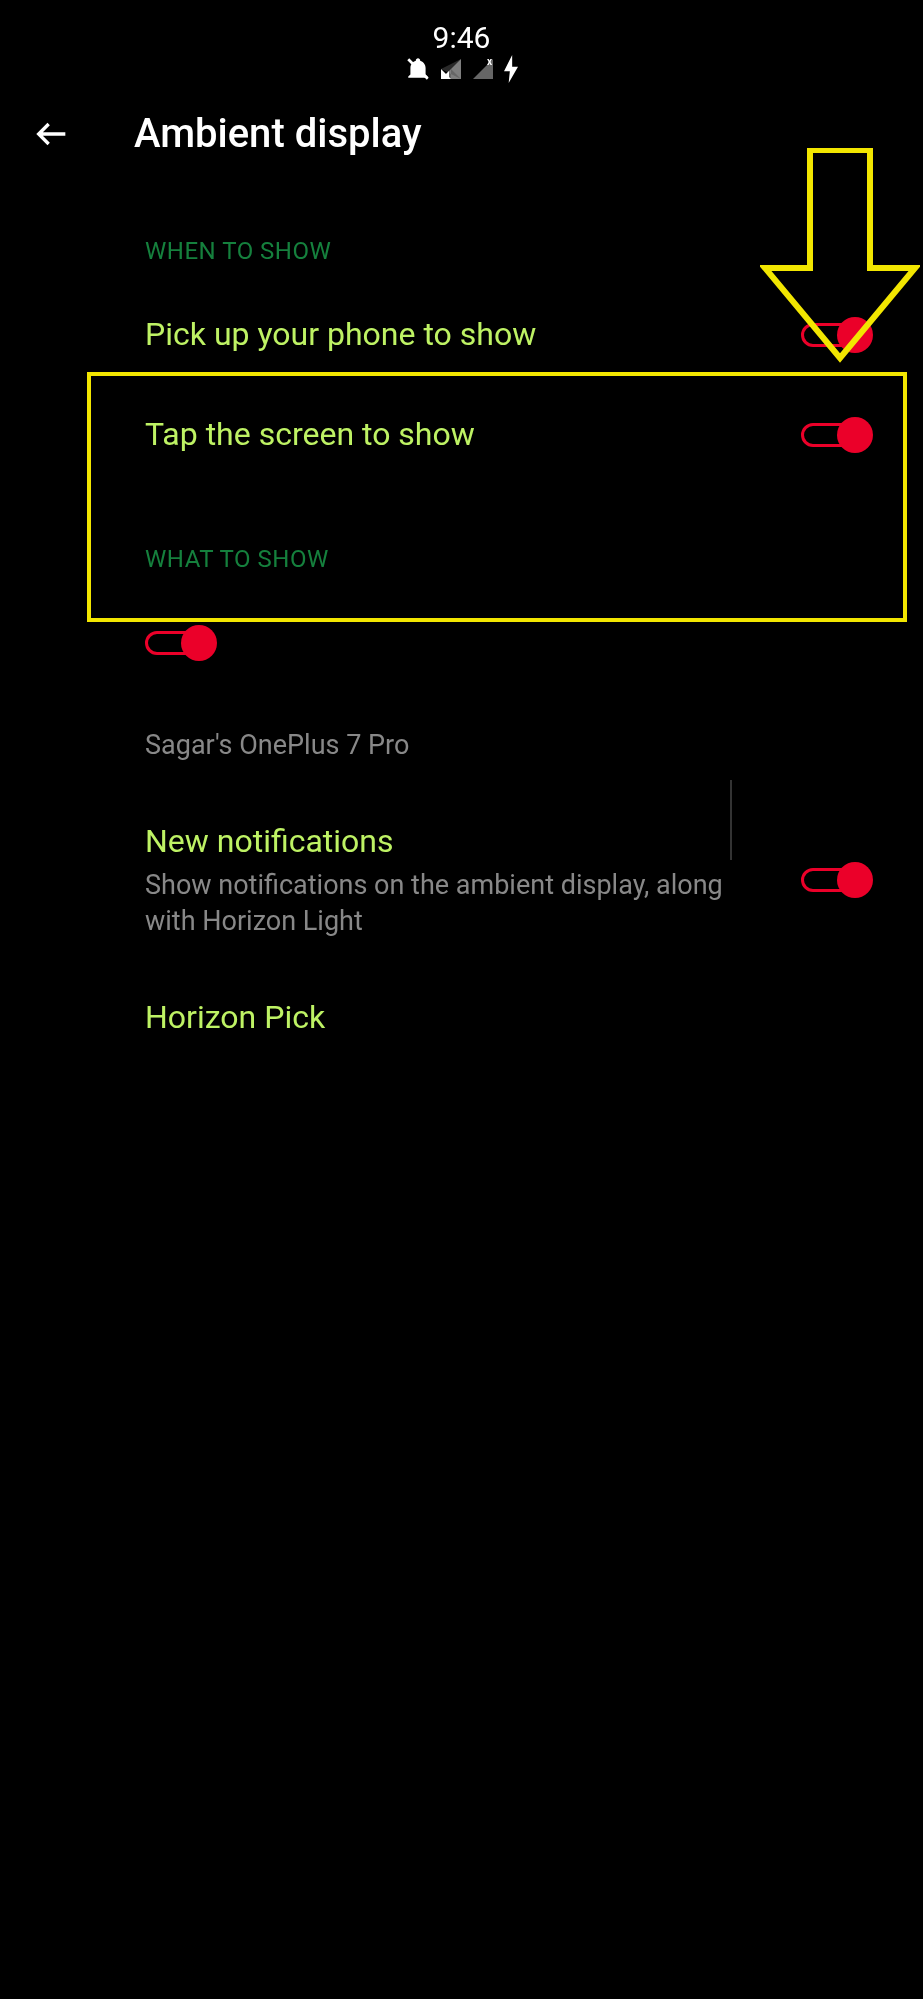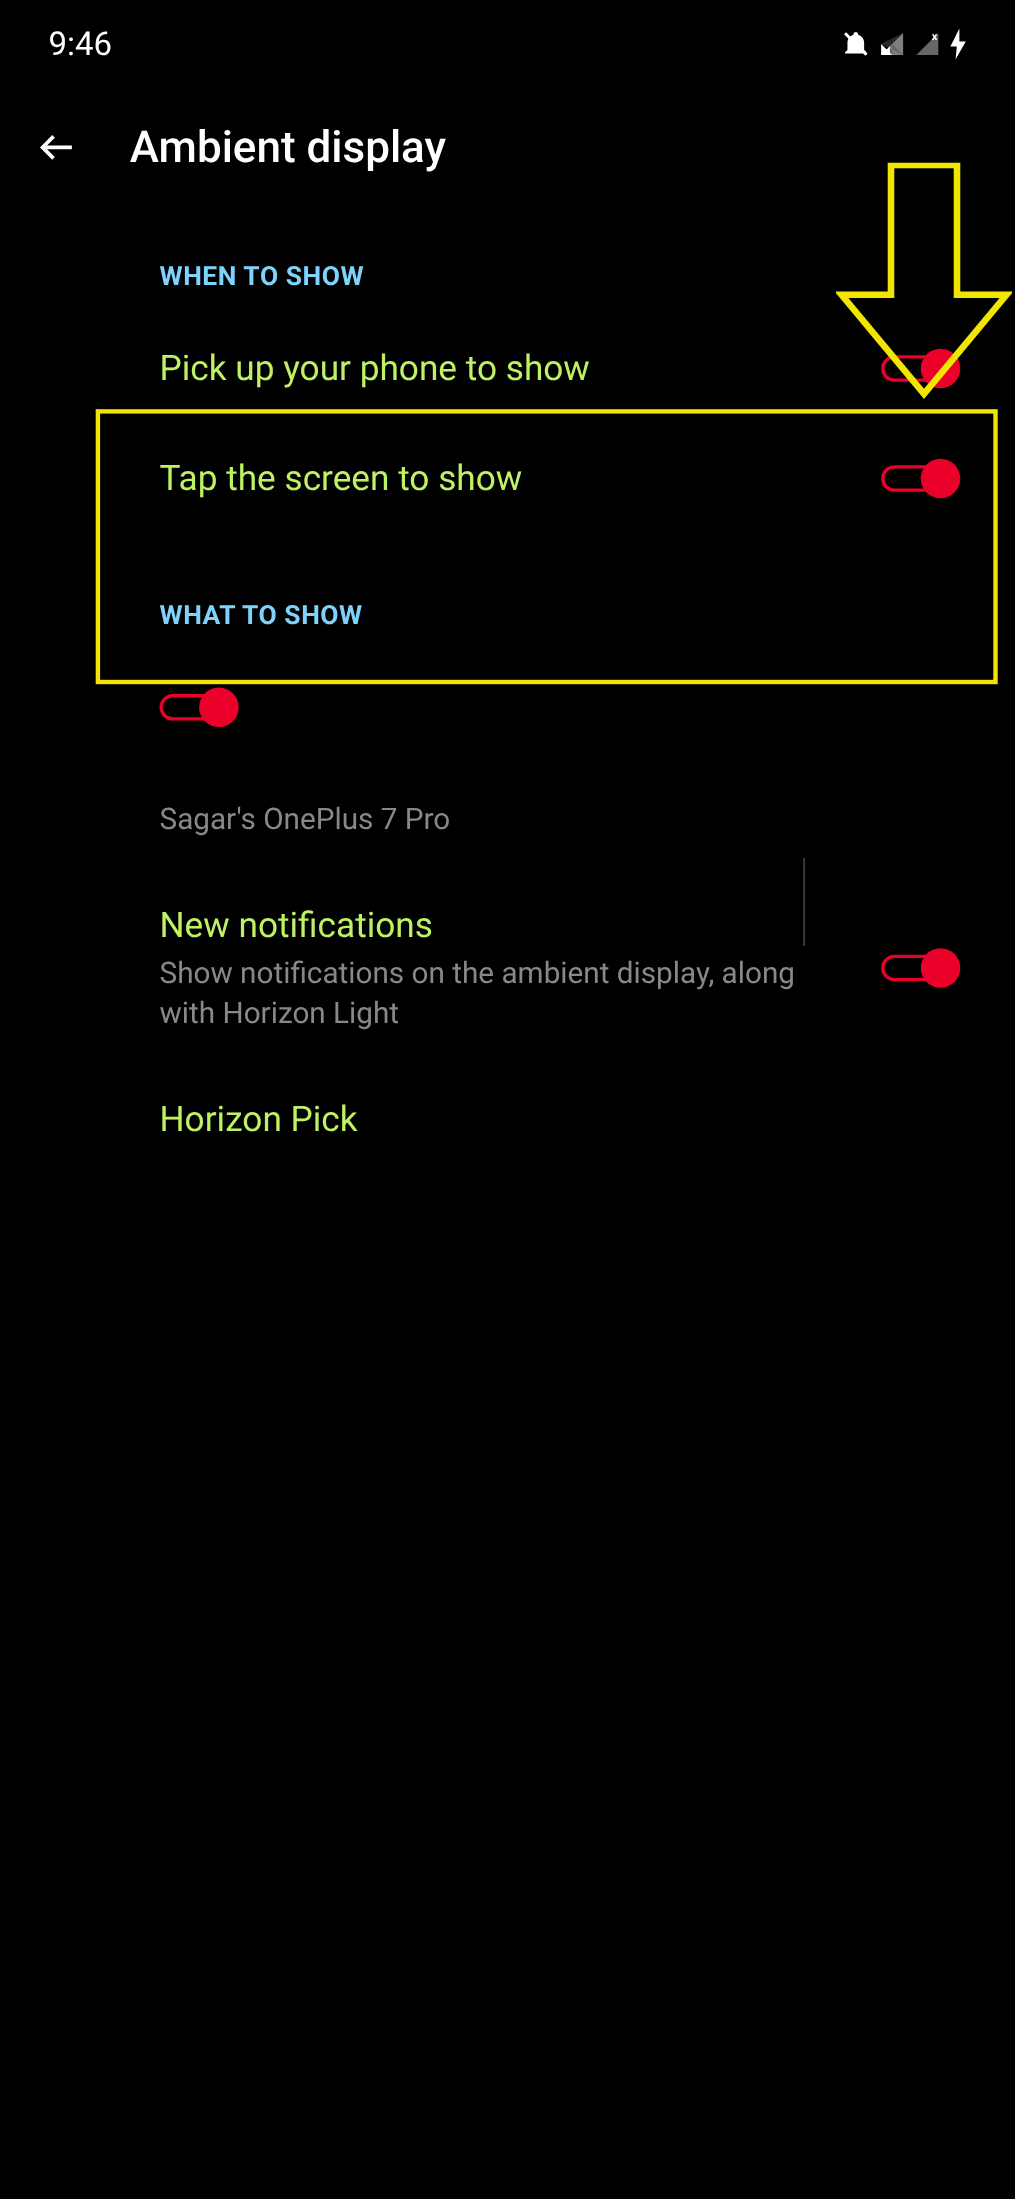--- a/index.html
+++ b/index.html
@@ -15,53 +15,54 @@
       color: #fff;
       position: relative;
       overflow: hidden;
     }
     .status-bar {
       display: flex;
       justify-content: space-between;
       align-items: center;
       padding: 20px 44px 10px 44px;
       height: 70px;
+      flex-direction: column;
     }
     .status-time {
       font-size: 30px;
       font-weight: 400;
       color: #fff;
     }
     .status-icons {
       display: flex;
       align-items: center;
       gap: 8px;
     }
     .header {
       display: flex;
       align-items: center;
       padding: 40px 30px 50px 30px;
-      gap: 44px;
+      gap: 60px;
     }
     .back-arrow {
       width: 44px;
       height: 44px;
       display: flex;
       align-items: center;
       justify-content: center;
     }
     .page-title {
       font-size: 40px;
       font-weight: 500;
       color: #fff;
     }
     .section-header {
-      color: #7dd3fc;
+      color: #15803d;
       font-size: 24px;
-      font-weight: 700;
+      font-weight: 400;
       padding: 30px 145px 20px 145px;
       letter-spacing: 0.5px;
     }
     .setting-row {
       display: flex;
       align-items: center;
       justify-content: space-between;
       padding: 28px 50px 28px 145px;
       min-height: 100px;
     }

